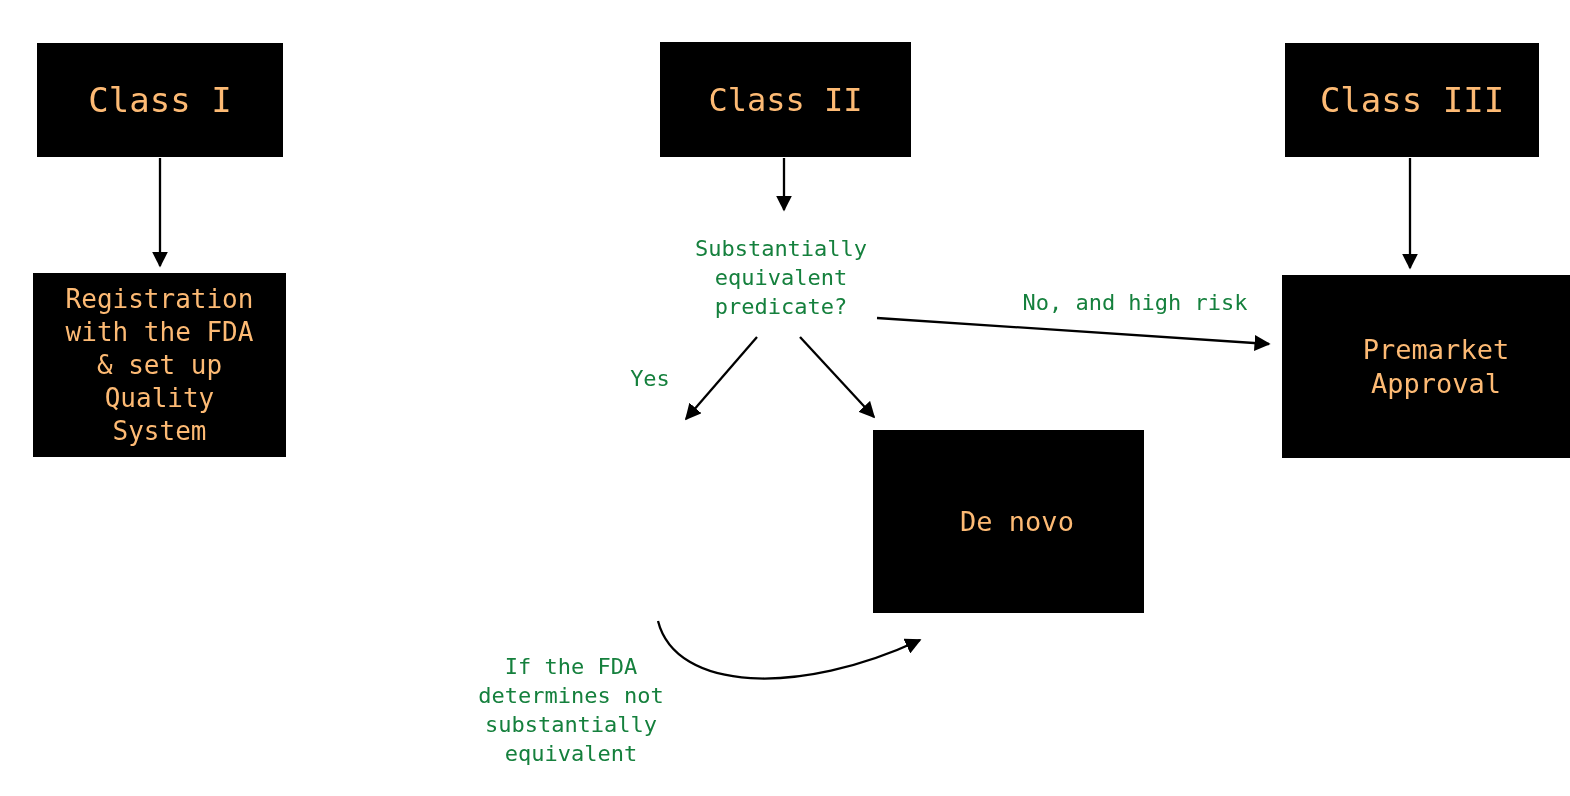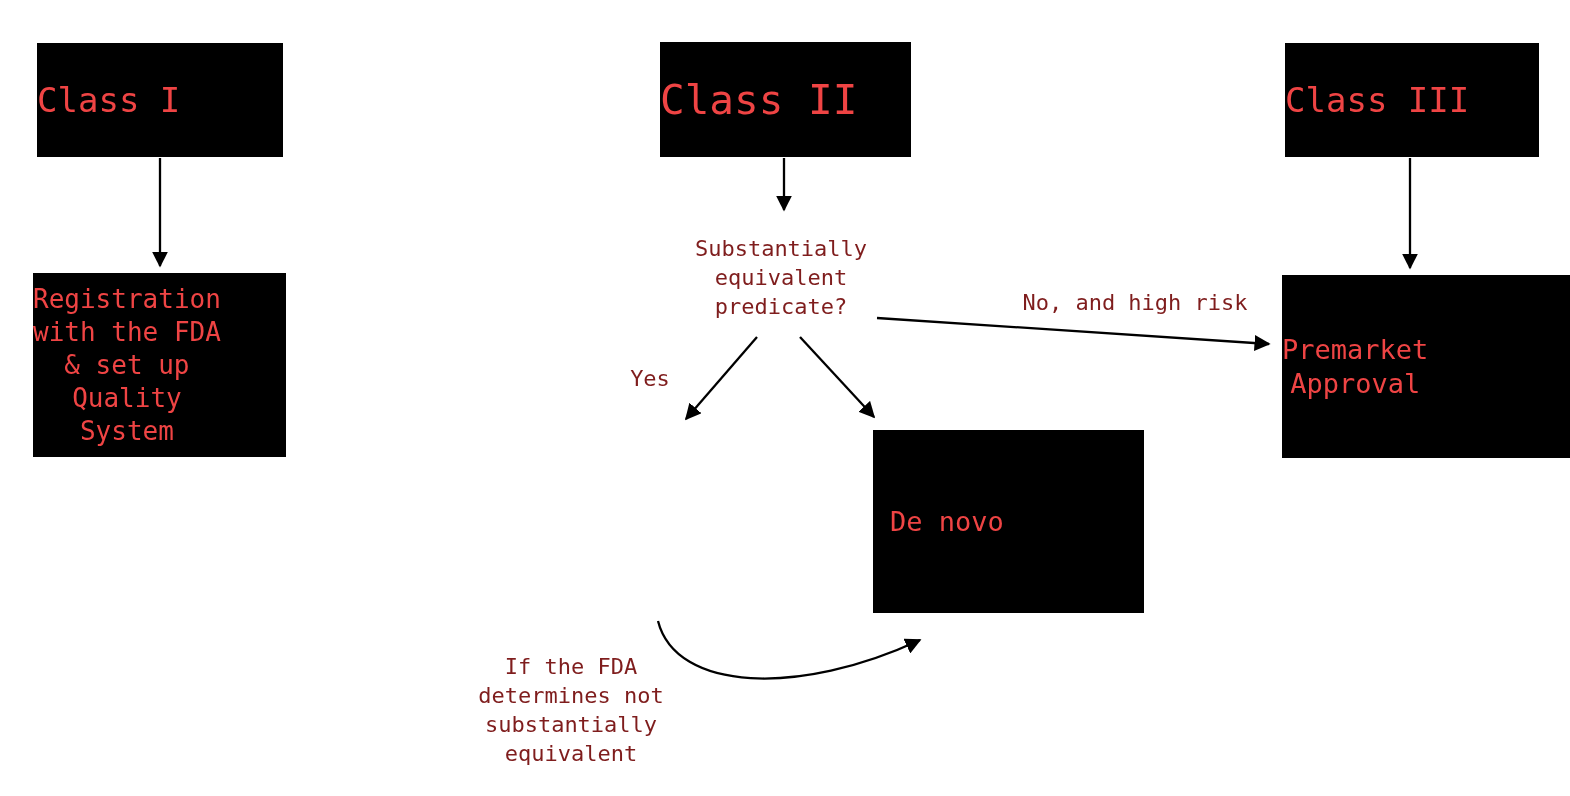--- a/index.html
+++ b/index.html
@@ -12,31 +12,32 @@
     width: 1570px;
     height: 796px;
     background: #ffffff;
     font-family: "DejaVu Sans Mono", "Liberation Mono", monospace;
     color: #000000;
     overflow: hidden;
   }
   .node {
     position: absolute;
     background: #000000;
-    color: #ef4444;
+    color: #fdba74;
     display: flex;
     align-items: center;
+    justify-content: center;
     text-align: center;
     white-space: pre-line;
   }
   .floating-text {
     position: absolute;
     text-align: center;
     white-space: pre-line;
-    color: #7f1d1d;
+    color: #15803d;
   }
   #connector-layer {
     position: absolute;
     left: 0;
     top: 0;
     pointer-events: none;
   }
   .edge {
     stroke: #000000;
     stroke-width: 2.3;
@@ -60,21 +61,21 @@
     <path class="edge" d="M 757 337 L 686 419" marker-end="url(#ah)"></path>
     <path class="edge" d="M 800 337 L 874 417" marker-end="url(#ah)"></path>
     <path class="edge" d="M 877 318 L 1269 344" marker-end="url(#ah)"></path>
     <path class="edge" d="M 658 621 C 676 692, 800 696, 920 640" marker-end="url(#ah)"></path>
   </svg>
 
   <div class="node" style="left:37px; top:43px; width:246px; height:114px; font-size:34px;">
     <span>Class I</span>
   </div>
 
-  <div class="node" style="left:660px; top:42px; width:251px; height:115px; font-size:41px;">
+  <div class="node" style="left:660px; top:42px; width:251px; height:115px; font-size:32px;">
     <span>Class II</span>
   </div>
 
   <div class="node" style="left:33px; top:273px; width:253px; height:184px; font-size:26px; line-height:33px;">
     <span>Registration
 with the FDA
 &amp; set up
 Quality
 System</span>
   </div>

